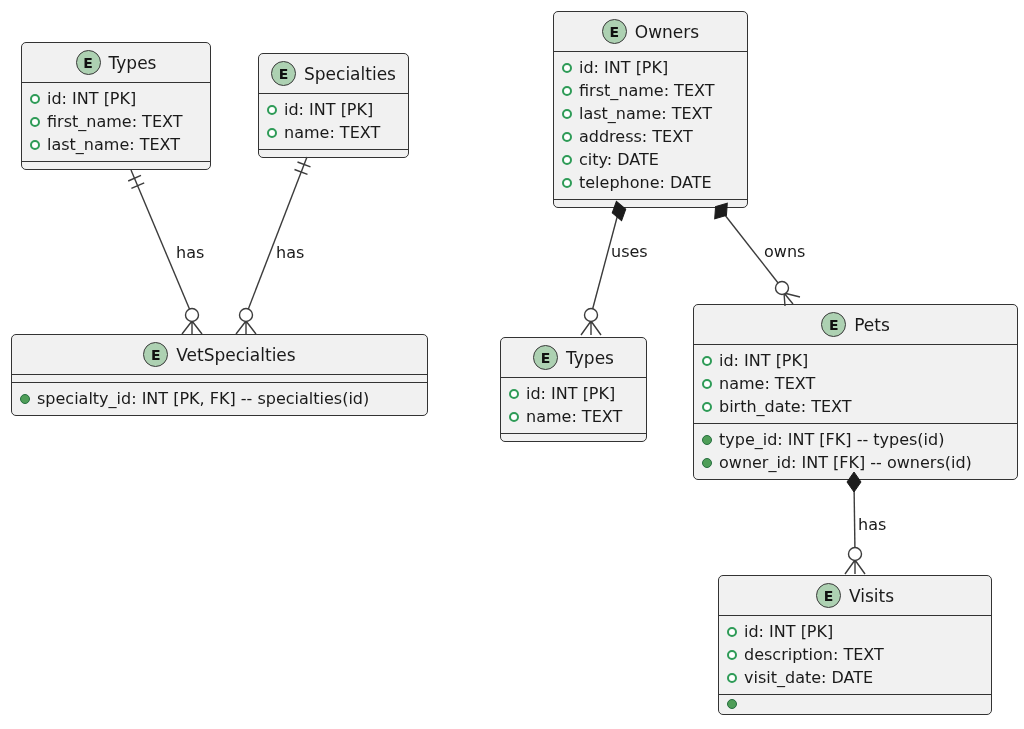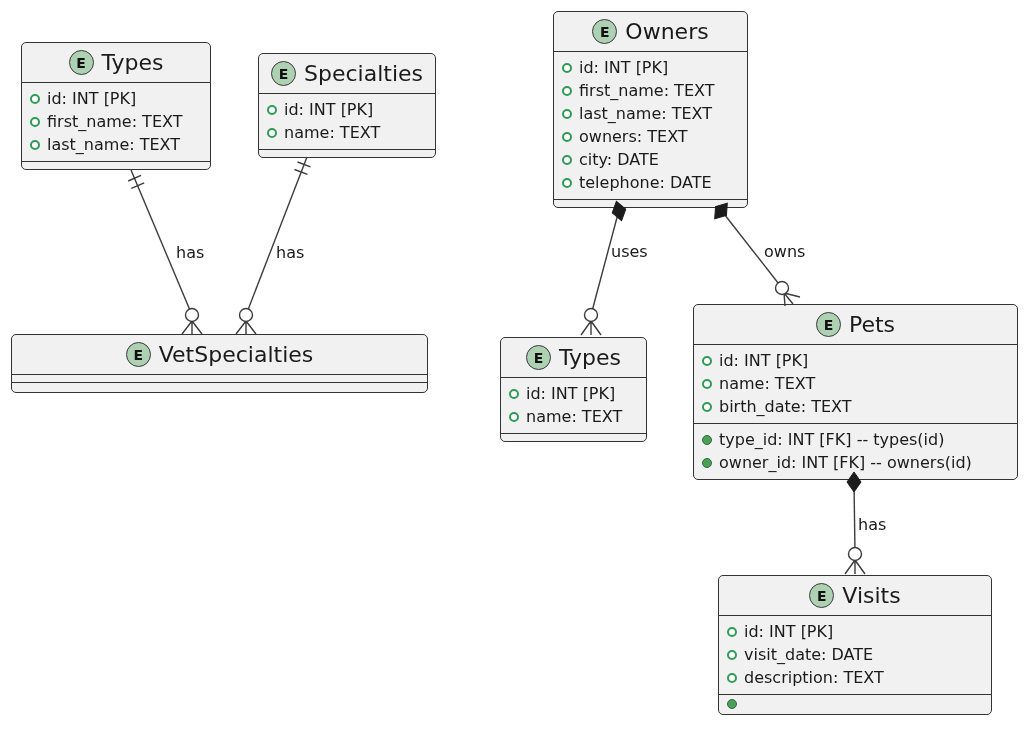--- a/index.html
+++ b/index.html
@@ -12,21 +12,21 @@
   body{width:1024px;height:729px;background:var(--bg);
        font-family:"DejaVu Sans","Liberation Sans",sans-serif;color:var(--text);}
   .canvas{position:relative;width:1024px;height:729px;overflow:hidden;background:var(--bg);}
   svg.wires{position:absolute;left:0;top:0;z-index:2;pointer-events:none;}
   .entity{position:absolute;z-index:1;background:var(--entity-fill);
           border:1.5px solid var(--entity-border);border-radius:5px;box-sizing:border-box;}
   .ent-header{display:flex;align-items:center;justify-content:center;gap:8px;padding:7px 12px;}
   .badge{width:23px;height:23px;border-radius:50%;background:var(--badge-fill);
          border:1.5px solid var(--badge-border);display:flex;align-items:center;justify-content:center;
          font-weight:bold;font-size:14px;color:#111;flex:0 0 auto;}
-  .ent-title{font-size:22px;white-space:nowrap;}
+  .ent-title{font-size:17px;white-space:nowrap;}
   .compartment{border-top:1px solid var(--entity-border);padding:4px 12px 5px 8px;}
   .compartment.empty{height:7px;padding:0;}
   .field{display:flex;align-items:center;gap:7px;line-height:23px;font-size:16px;white-space:nowrap;}
   .bullet{flex:0 0 auto;border-radius:50%;}
   .bullet.open{width:6px;height:6px;background:#fff;border:2px solid var(--bullet-open);}
   .bullet.filled{width:8px;height:8px;background:var(--bullet-filled);border:1.5px solid var(--bullet-filled-border);}
   .wire{stroke:var(--line);stroke-width:1.4;fill:none;}
   .marker-circle{fill:#ffffff;stroke:var(--line);stroke-width:1.4;}
   .diamond{fill:var(--diamond);stroke:var(--diamond);}
   text.rel-label{font-size:16px;fill:var(--text);font-family:"DejaVu Sans","Liberation Sans",sans-serif;}
@@ -119,20 +119,24 @@
     <div class="compartment empty"></div>
   </div>
 
   <div class="entity" style="left:11px;top:334px;min-width:417px;">
     <div class="ent-header">
       <span class="badge">E</span>
       <span class="ent-title">VetSpecialties</span>
     </div>
     <div class="compartment empty"></div>
     <div class="compartment">
+      <div class="field">
+        <span class="bullet filled"></span>
+        <span>specialty_id: INT [PK, FK] -- specialties(id)</span>
+      </div>
     </div>
   </div>
 
   <div class="entity" style="left:553px;top:11px;min-width:195px;">
     <div class="ent-header">
       <span class="badge">E</span>
       <span class="ent-title">Owners</span>
     </div>
     <div class="compartment">
       <div class="field">
@@ -142,21 +146,21 @@
       <div class="field">
         <span class="bullet open"></span>
         <span>first_name: TEXT</span>
       </div>
       <div class="field">
         <span class="bullet open"></span>
         <span>last_name: TEXT</span>
       </div>
       <div class="field">
         <span class="bullet open"></span>
-        <span>owners: TEXT</span>
+        <span>address: TEXT</span>
       </div>
       <div class="field">
         <span class="bullet open"></span>
         <span>city: DATE</span>
       </div>
       <div class="field">
         <span class="bullet open"></span>
         <span>telephone: DATE</span>
       </div>
     </div>
@@ -217,26 +221,26 @@
       <span class="badge">E</span>
       <span class="ent-title">Visits</span>
     </div>
     <div class="compartment">
       <div class="field">
         <span class="bullet open"></span>
         <span>id: INT [PK]</span>
       </div>
       <div class="field">
         <span class="bullet open"></span>
+        <span>description: TEXT</span>
+      </div>
+      <div class="field">
+        <span class="bullet open"></span>
         <span>visit_date: DATE</span>
       </div>
-      <div class="field">
-        <span class="bullet open"></span>
-        <span>description: TEXT</span>
-      </div>
     </div>
     <div class="compartment">
       <div class="field">
         <span class="bullet filled"></span>
       </div>
     </div>
   </div>
 
 </div>
 

